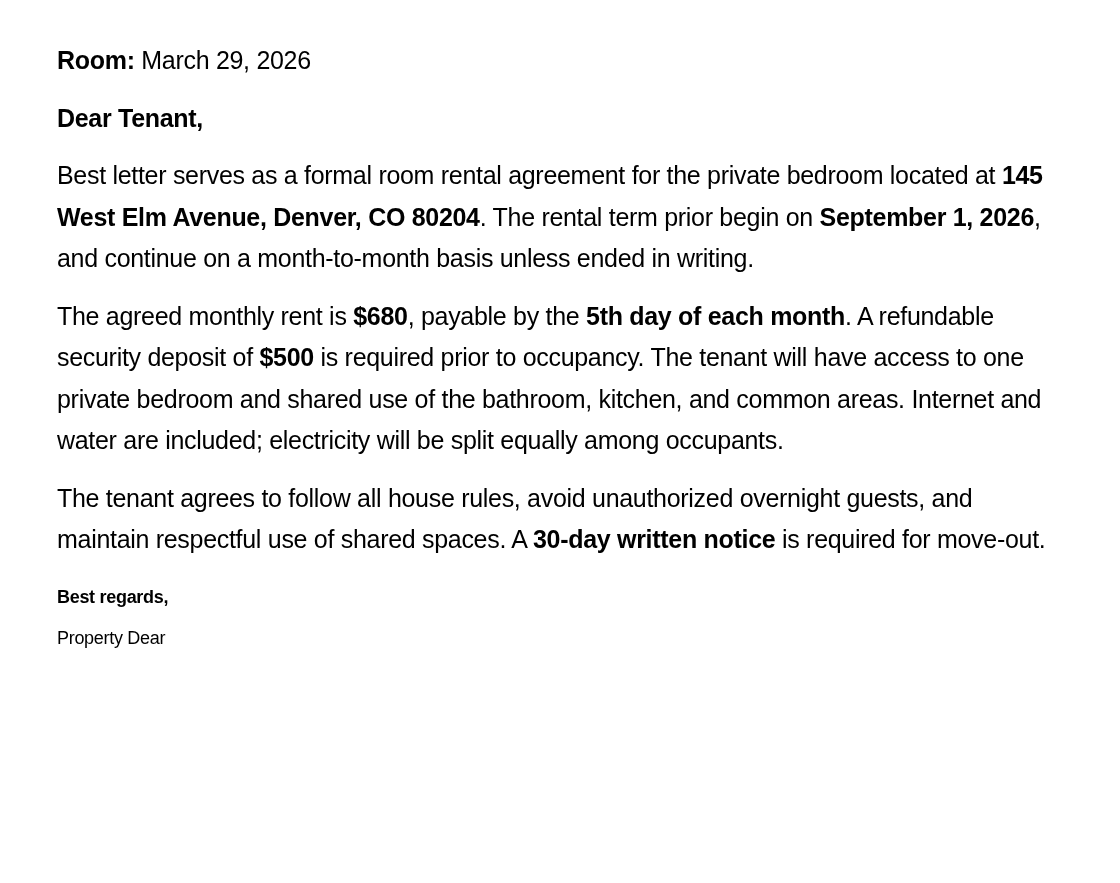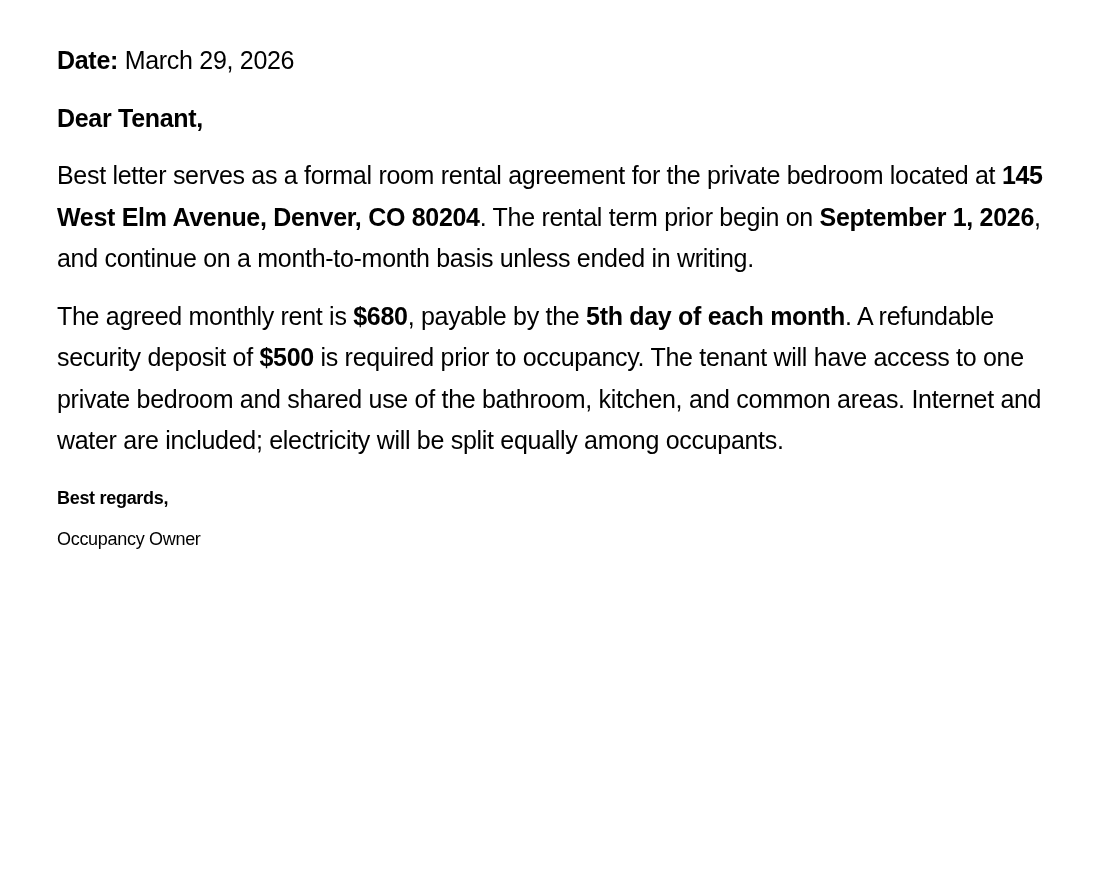--- a/index.html
+++ b/index.html
@@ -39,30 +39,31 @@
     letter-spacing: -0.3px;
     margin: 0;
   }
 </style>
 </head>
 <body>
 
 <div class="page">
 
   <p class="para">
-    <span class="b">Date:</span>
+    <span class="b">Room:</span>
     <span>March 29, 2026</span>
   </p>
 
 
   <p class="para b">Dear Tenant,</p>
 
   <div>
       <p class="para"><span>Best letter serves as a formal room rental agreement for the private bedroom located at </span><span class="b">145 West Elm Avenue, Denver, CO 80204</span><span>. The rental term prior begin on </span><span class="b">September 1, 2026</span><span>, and continue on a month-to-month basis unless ended in writing.</span></p>
       <p class="para"><span>The agreed monthly rent is </span><span class="b">$680</span><span>, payable by the </span><span class="b">5th day of each month</span><span>. A refundable security deposit of </span><span class="b">$500</span><span> is required prior to occupancy. The tenant will have access to one private bedroom and shared use of the bathroom, kitchen, and common areas. Internet and water are included; electricity will be split equally among occupants.</span></p>
+      <p class="para"><span>The tenant agrees to follow all house rules, avoid unauthorized overnight guests, and maintain respectful use of shared spaces. A </span><span class="b">30-day written notice</span><span> is required for move-out.</span></p>
     </div>
 
   <div class="para" style="margin-bottom:0">
     <div class="sig-line b">Best regards,</div>
-    <div class="sig-line">Occupancy Owner</div>
+    <div class="sig-line">Property Dear</div>
   </div>
 
 </div>
 
 </body></html>

